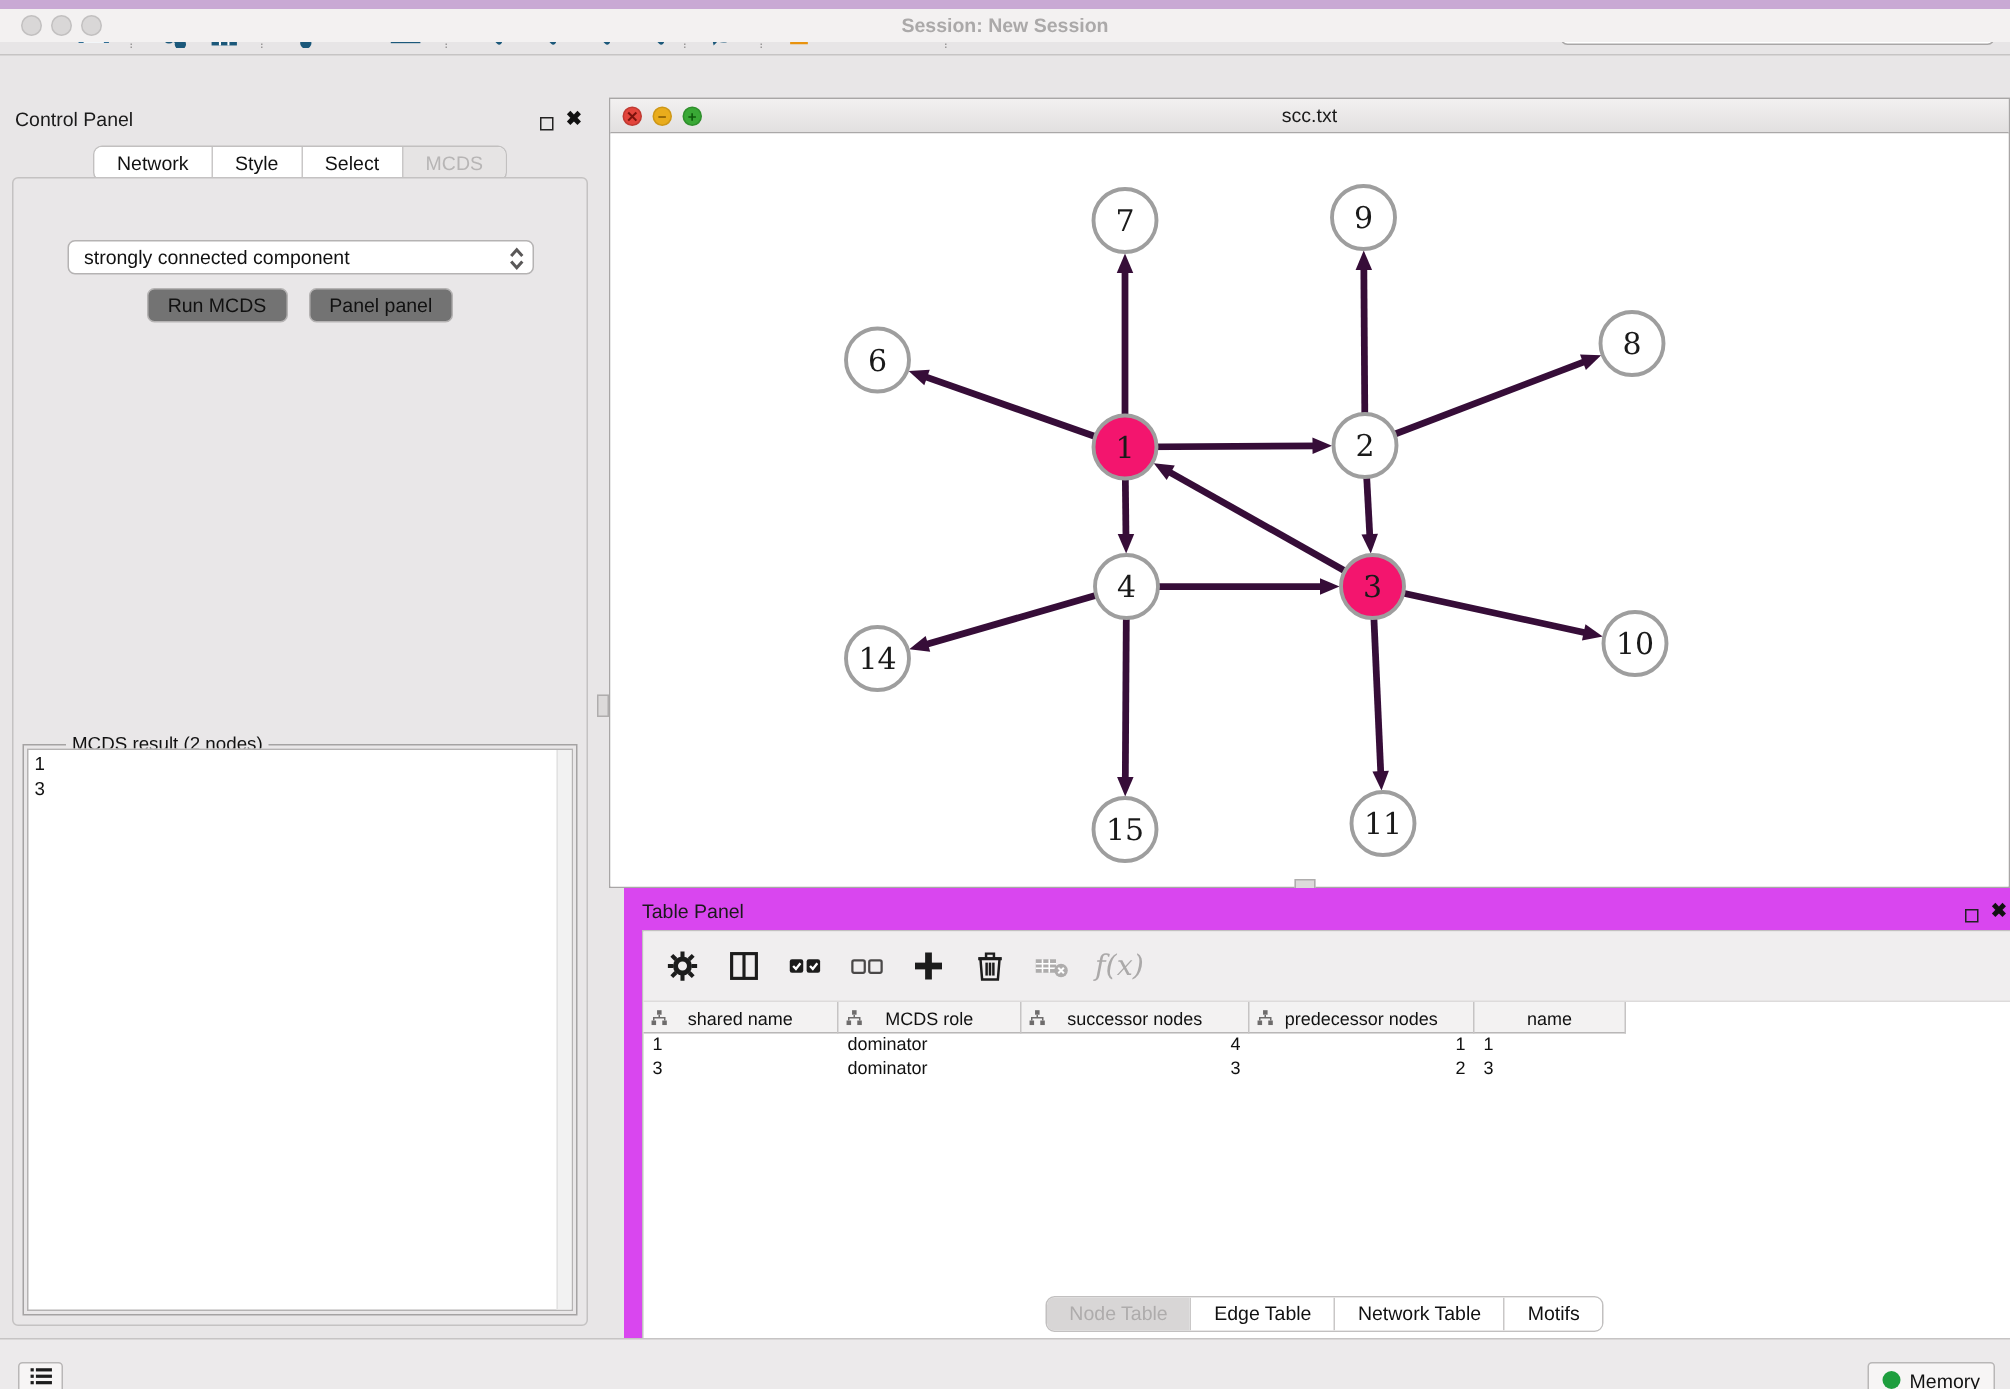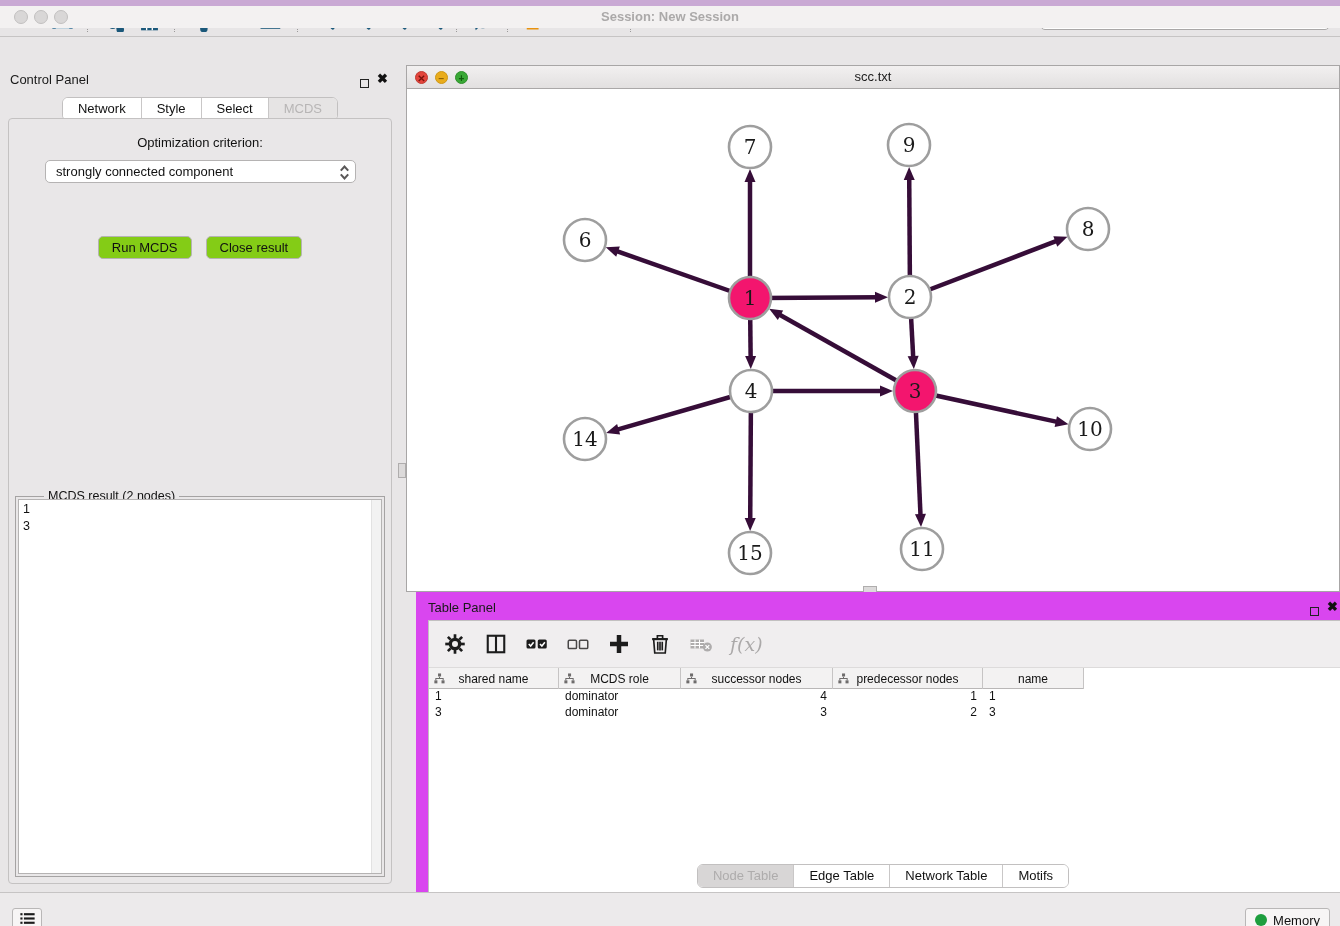--- a/index.html
+++ b/index.html
@@ -29,21 +29,21 @@
   .close-x { font-size:13px; font-weight:bold; color:#111; line-height:12px; }
   #cp-tabs { top:32px; left:0; width:100%; display:flex; justify-content:center; }
   .tabgroup { display:inline-flex; border:1px solid #C2C0C0; border-radius:6px; overflow:hidden; background:#fff; }
   .tab { height:22px; line-height:22px; padding:0 15px; font-size:13px; background:#fff; color:#111; border-left:1px solid #C9C7C7; white-space:nowrap; }
   .tab:first-child { border-left:none; }
   .tab.selected { background:#E6E4E4; color:#B7B5B5; }
   #cp-inner { left:8px; top:53px; width:384px; height:766px; background:#E9E7E8; border:1px solid #C4C2C2; border-radius:4px; }
   #opt-label { top:16px; width:100%; text-align:center; font-size:13px; color:#111; }
   #criterion-select { left:36px; top:41px; width:311px; height:23px; background:#fff; border:1px solid #B5B3B3; border-radius:5px; display:flex; align-items:center; font-size:13px; padding-left:10px; color:#111; }
   #criterion-stepper { position:absolute; right:4px; top:2px; }
-  .btn { height:23px; background:#84cc16; border:1px solid #B5B3B3; border-radius:5px; font-size:13px; color:#111; display:inline-flex; align-items:center; justify-content:center; padding:0 13px;margin-top:44px; }
+  .btn { height:23px; background:#737373; border:1px solid #B5B3B3; border-radius:5px; font-size:13px; color:#111; display:inline-flex; align-items:center; justify-content:center; padding:0 13px; }
   #cp-buttons { top:73px; width:100%; display:flex; justify-content:center; gap:14px; }
   #result-group { left:6px; top:377px; width:370px; height:381px; border:1px solid #A5A3A3; }
   #result-title { position:absolute; top:-8px; left:5px; background:#E9E7E8; padding:0 4px; font-size:12.5px; color:#111;margin-left:23px; }
   #result-text { position:absolute; left:2px; top:2px; right:2px; bottom:2px; background:#fff; border:1px solid #B5B3B3; font-size:12.5px; color:#111; padding:1px 4px; line-height:17px; }
   #result-scroll { position:absolute; right:0; top:0; bottom:0; width:10px; background:#F2F2F2; border-left:1px solid #E2E2E2; }
 
   .grip { background:#DCDADA; border:1px solid #AFADAD; }
   #v-splitter-grip { left:398px; top:463px; width:8px; height:15px; }
 
   
@@ -278,33 +278,32 @@
   <div id="cp-tabs" class="abs">
       <span class="tabgroup" id="cp-tabgroup">
         <span class="tab">Network</span>
         <span class="tab">Style</span>
         <span class="tab">Select</span>
         <span class="tab selected">MCDS</span>
       </span>
     </div>
 
   <div id="cp-inner" class="abs">
-    <div id="opt-label" class="abs">Optimization criterion:</div>
     <div id="criterion-select" class="abs">
       <span>strongly connected component</span>
       <span id="criterion-stepper">
         <svg width="13" height="19" viewBox="0 0 14 20" fill="none" stroke="#5A5858" stroke-width="2.2">
             <path d="M3 8l4-4.5 4 4.5"></path>
             <path d="M3 12l4 4.5 4-4.5"></path>
           </svg>
       </span>
     </div>
     <div id="cp-buttons" class="abs">
       <span class="btn">Run MCDS</span>
-      <span class="btn">Close result</span>
+      <span class="btn">Panel panel</span>
     </div>
     <div id="result-group" class="abs">
       <span id="result-title">MCDS result (2 nodes)</span>
       <div id="result-text">
         <div id="result-lines">
             <div>1</div>
             <div>3</div>
           </div>
         <div id="result-scroll"></div>
       </div>

